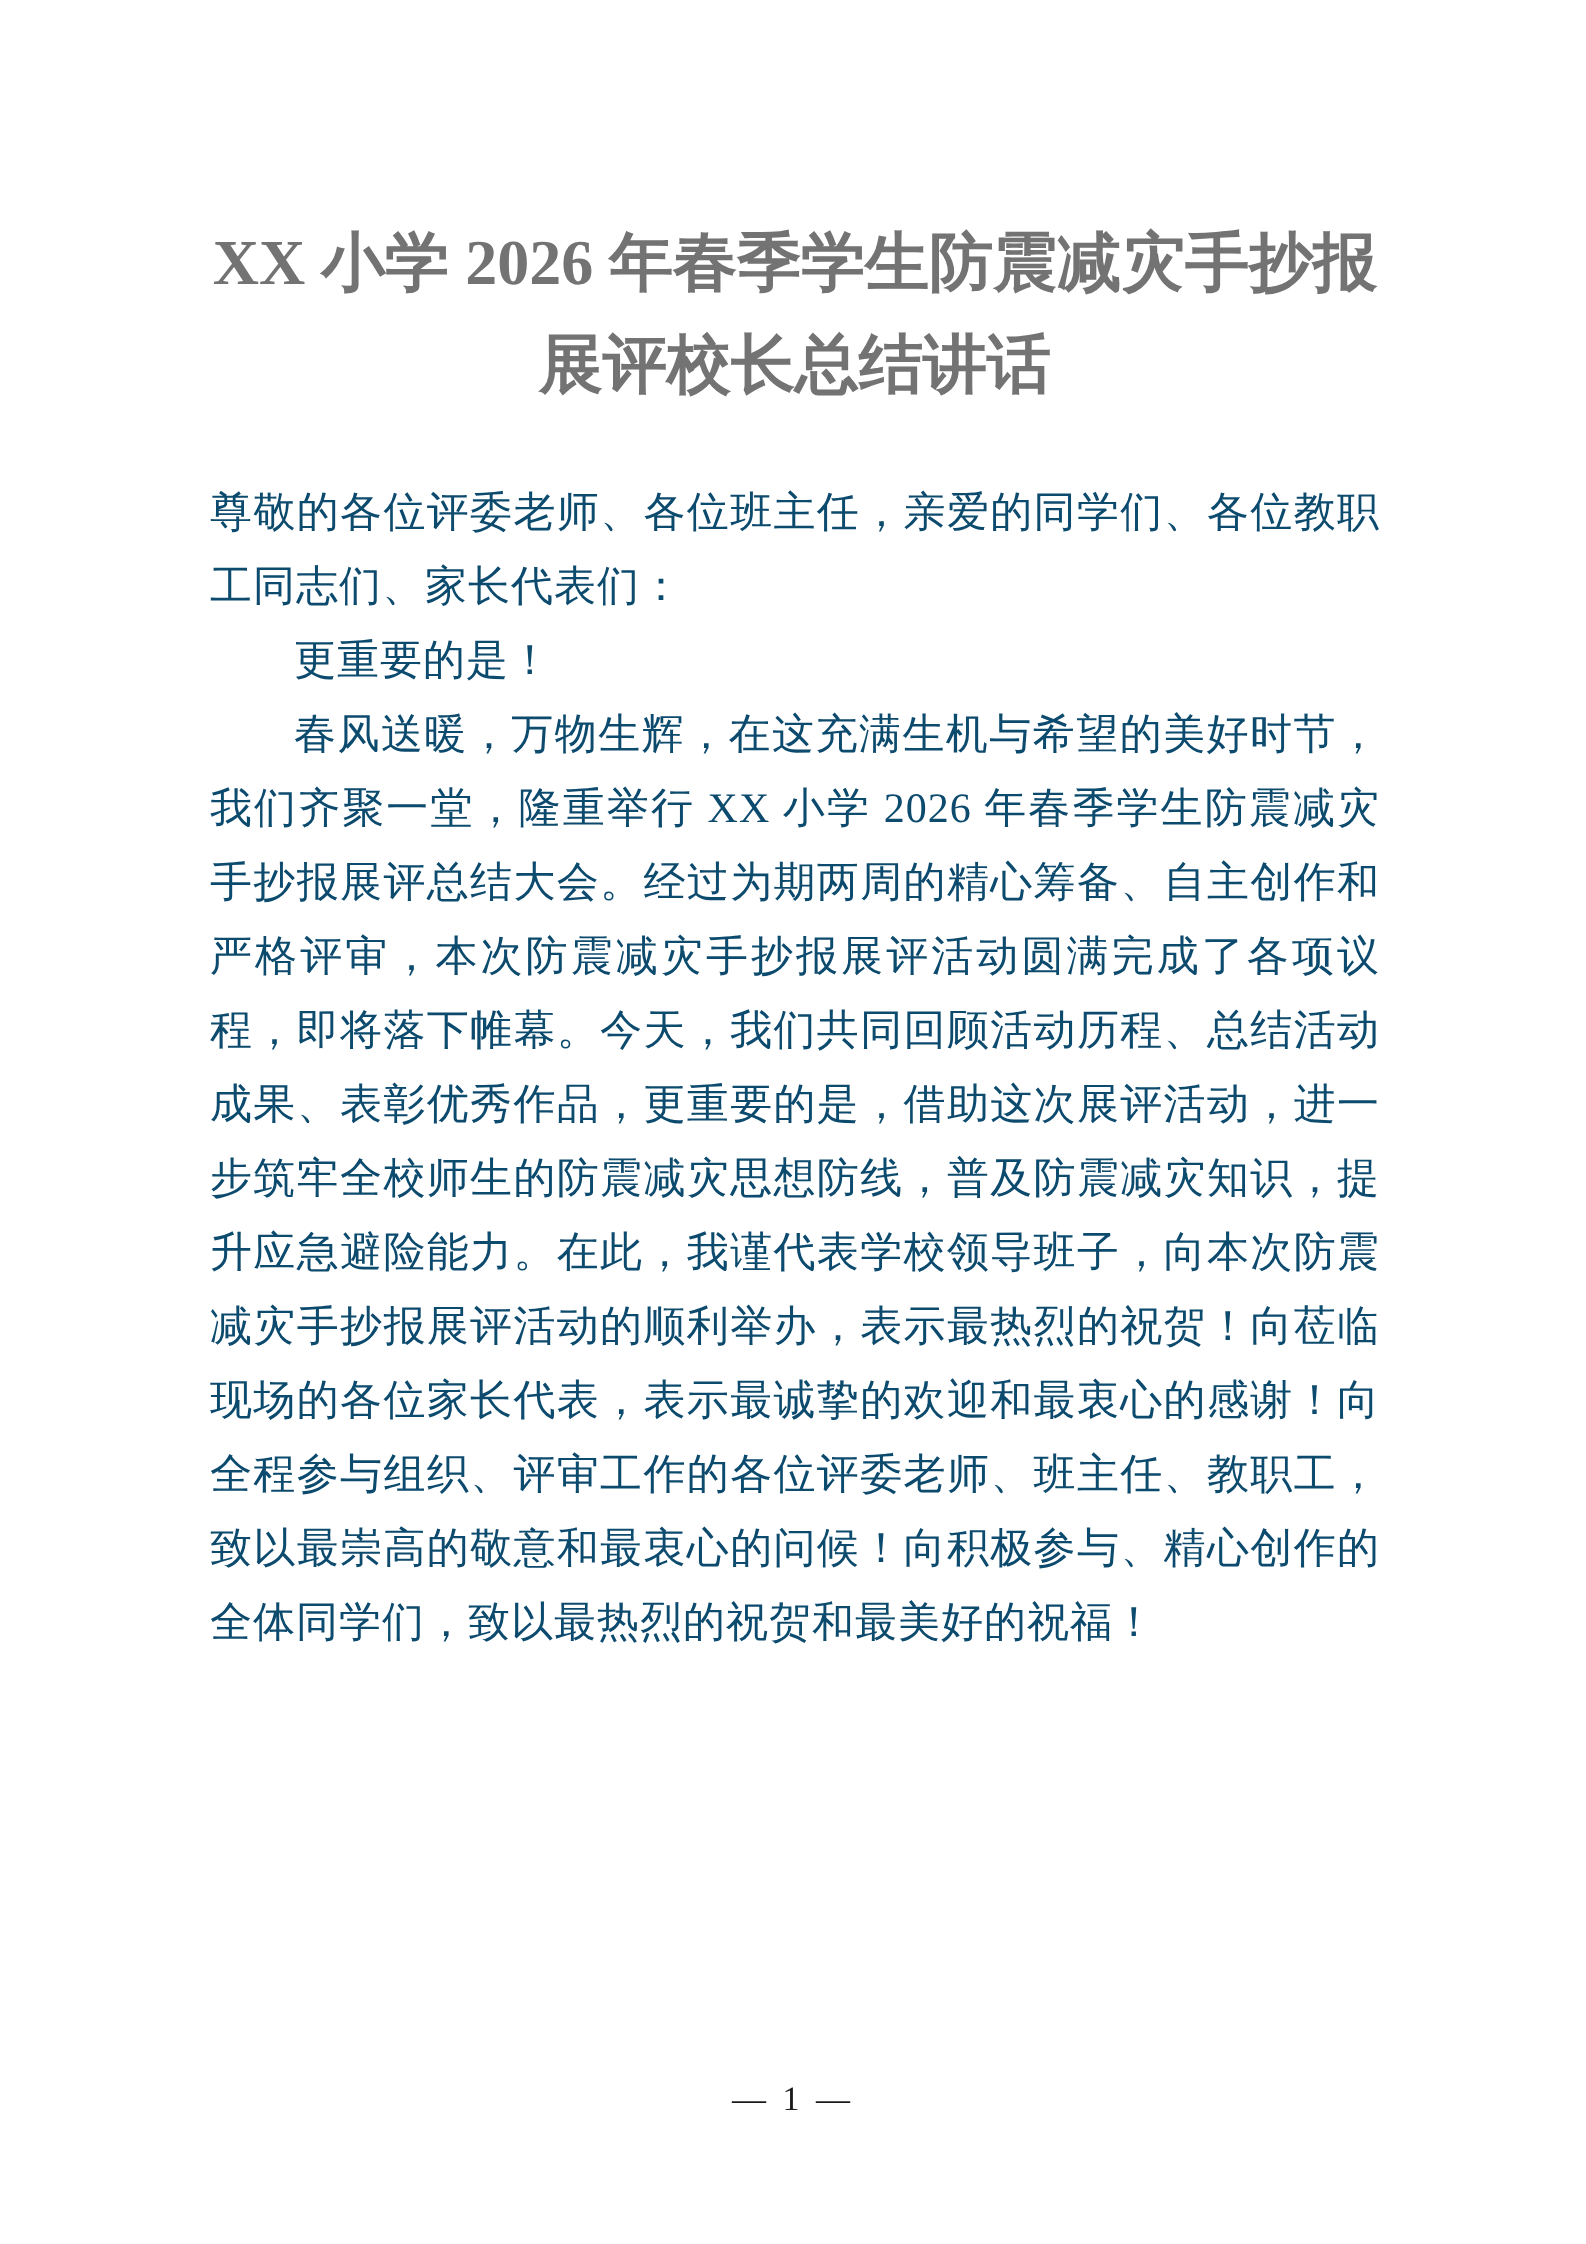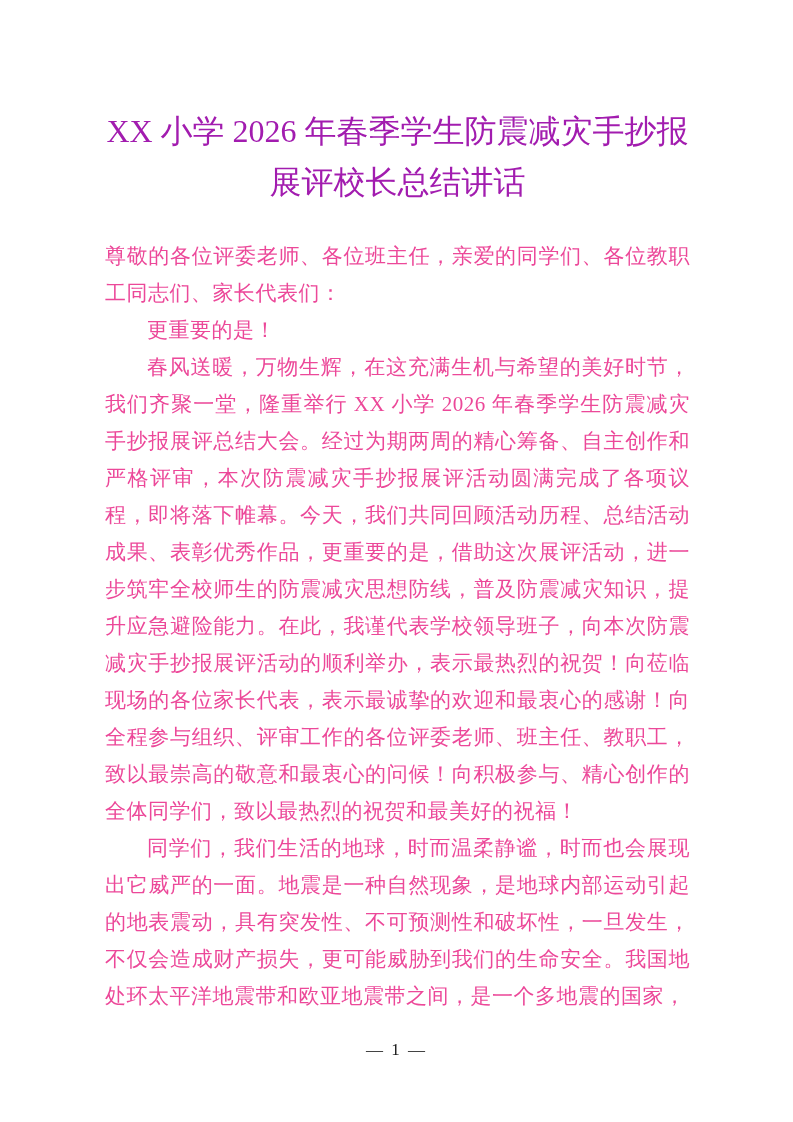--- a/index.html
+++ b/index.html
@@ -14,33 +14,33 @@
     background: #ffffff;
     box-sizing: border-box;
     padding: 106px 103px 0 105px;
     overflow: hidden;
     font-family: "Liberation Serif", "DejaVu Serif", serif;
     color: #000000;
   }
   .doc-title {
     margin: 0 0 30px 0;
     font-size: 32px;
-    font-weight: normal;
+    font-weight: bold;
     line-height: 51px;
     text-align: center;
-    color: #a21caf;
+    color: #737373;
   }
   .doc-body p {
     margin: 0;
     font-size: 21px;
     line-height: 37px;
     text-align: justify;
     text-justify: inter-character;
     letter-spacing: 0.5px;
-    color: #ec4899;
+    color: #0c4a6e;
   }
   .doc-body p.indent {
     text-indent: 2em;
   }
   .page-footer {
     position: absolute;
     left: 0;
     right: 0;
     bottom: 62px;
     text-align: center;
@@ -54,18 +54,17 @@
 <body>
 
 <div class="page">
 
   <h1 class="doc-title">XX 小学 2026 年春季学生防震减灾手抄报展评校长总结讲话</h1>
 
   <div class="doc-body">
     <p>尊敬的各位评委老师、各位班主任，亲爱的同学们、各位教职工同志们、家长代表们：</p>
     <p class="indent">更重要的是！</p>
     <p class="indent">春风送暖，万物生辉，在这充满生机与希望的美好时节，我们齐聚一堂，隆重举行 XX 小学 2026 年春季学生防震减灾手抄报展评总结大会。经过为期两周的精心筹备、自主创作和严格评审，本次防震减灾手抄报展评活动圆满完成了各项议程，即将落下帷幕。今天，我们共同回顾活动历程、总结活动成果、表彰优秀作品，更重要的是，借助这次展评活动，进一步筑牢全校师生的防震减灾思想防线，普及防震减灾知识，提升应急避险能力。在此，我谨代表学校领导班子，向本次防震减灾手抄报展评活动的顺利举办，表示最热烈的祝贺！向莅临现场的各位家长代表，表示最诚挚的欢迎和最衷心的感谢！向全程参与组织、评审工作的各位评委老师、班主任、教职工，致以最崇高的敬意和最衷心的问候！向积极参与、精心创作的全体同学们，致以最热烈的祝贺和最美好的祝福！</p>
-    <p class="indent">同学们，我们生活的地球，时而温柔静谧，时而也会展现出它威严的一面。地震是一种自然现象，是地球内部运动引起的地表震动，具有突发性、不可预测性和破坏性，一旦发生，不仅会造成财产损失，更可能威胁到我们的生命安全。我国地处环太平洋地震带和欧亚地震带之间，是一个多地震的国家，</p>
   </div>
 
   <div class="page-footer">— 1 —</div>
 
 </div>
 
 </body></html>

